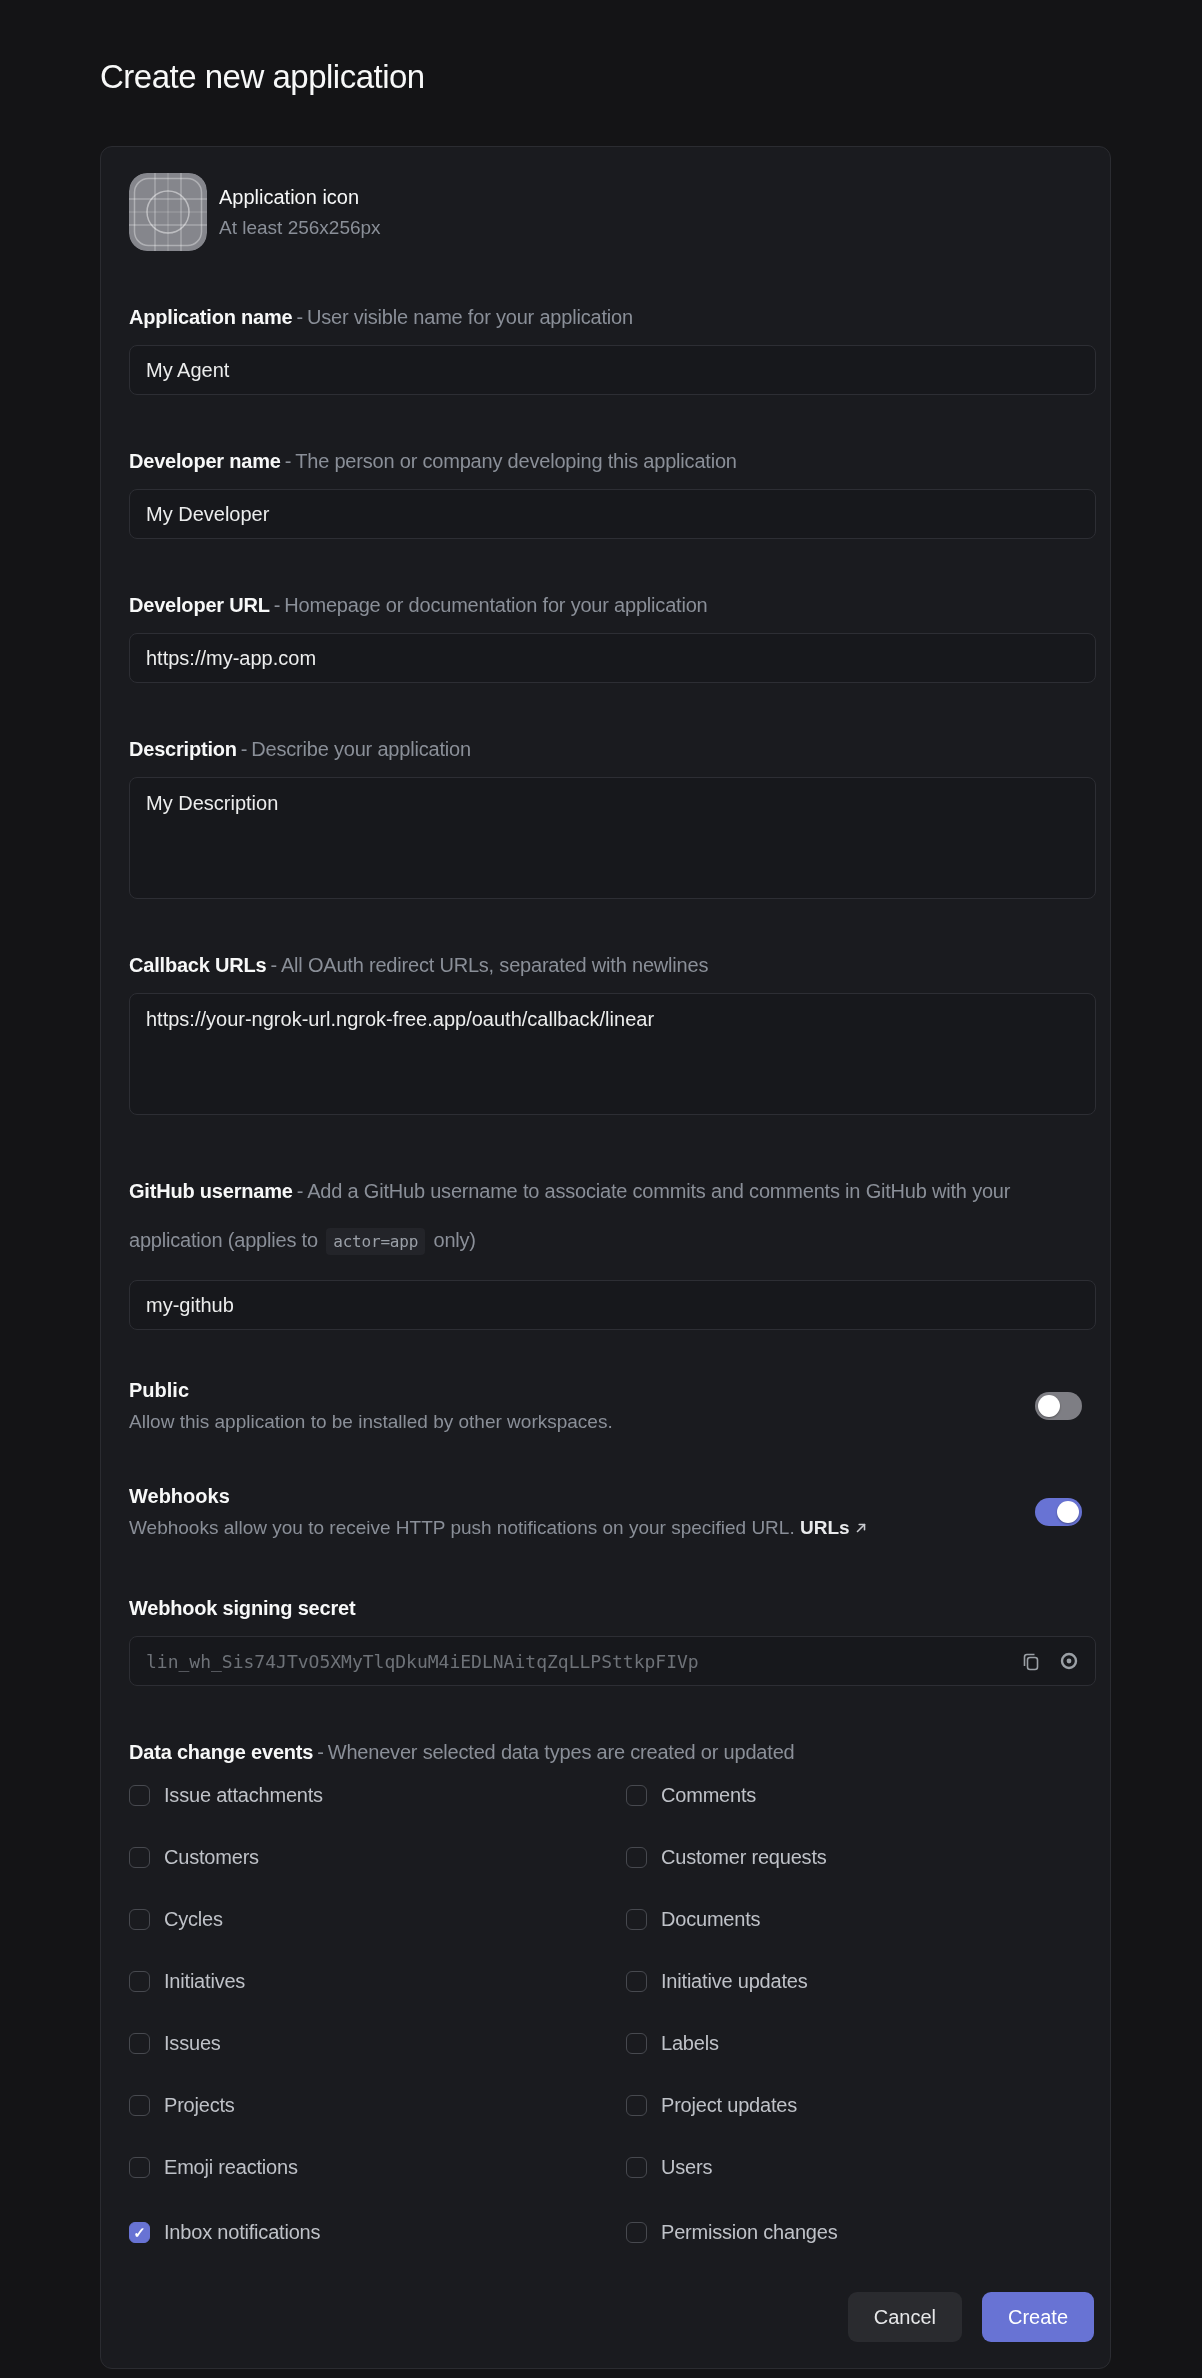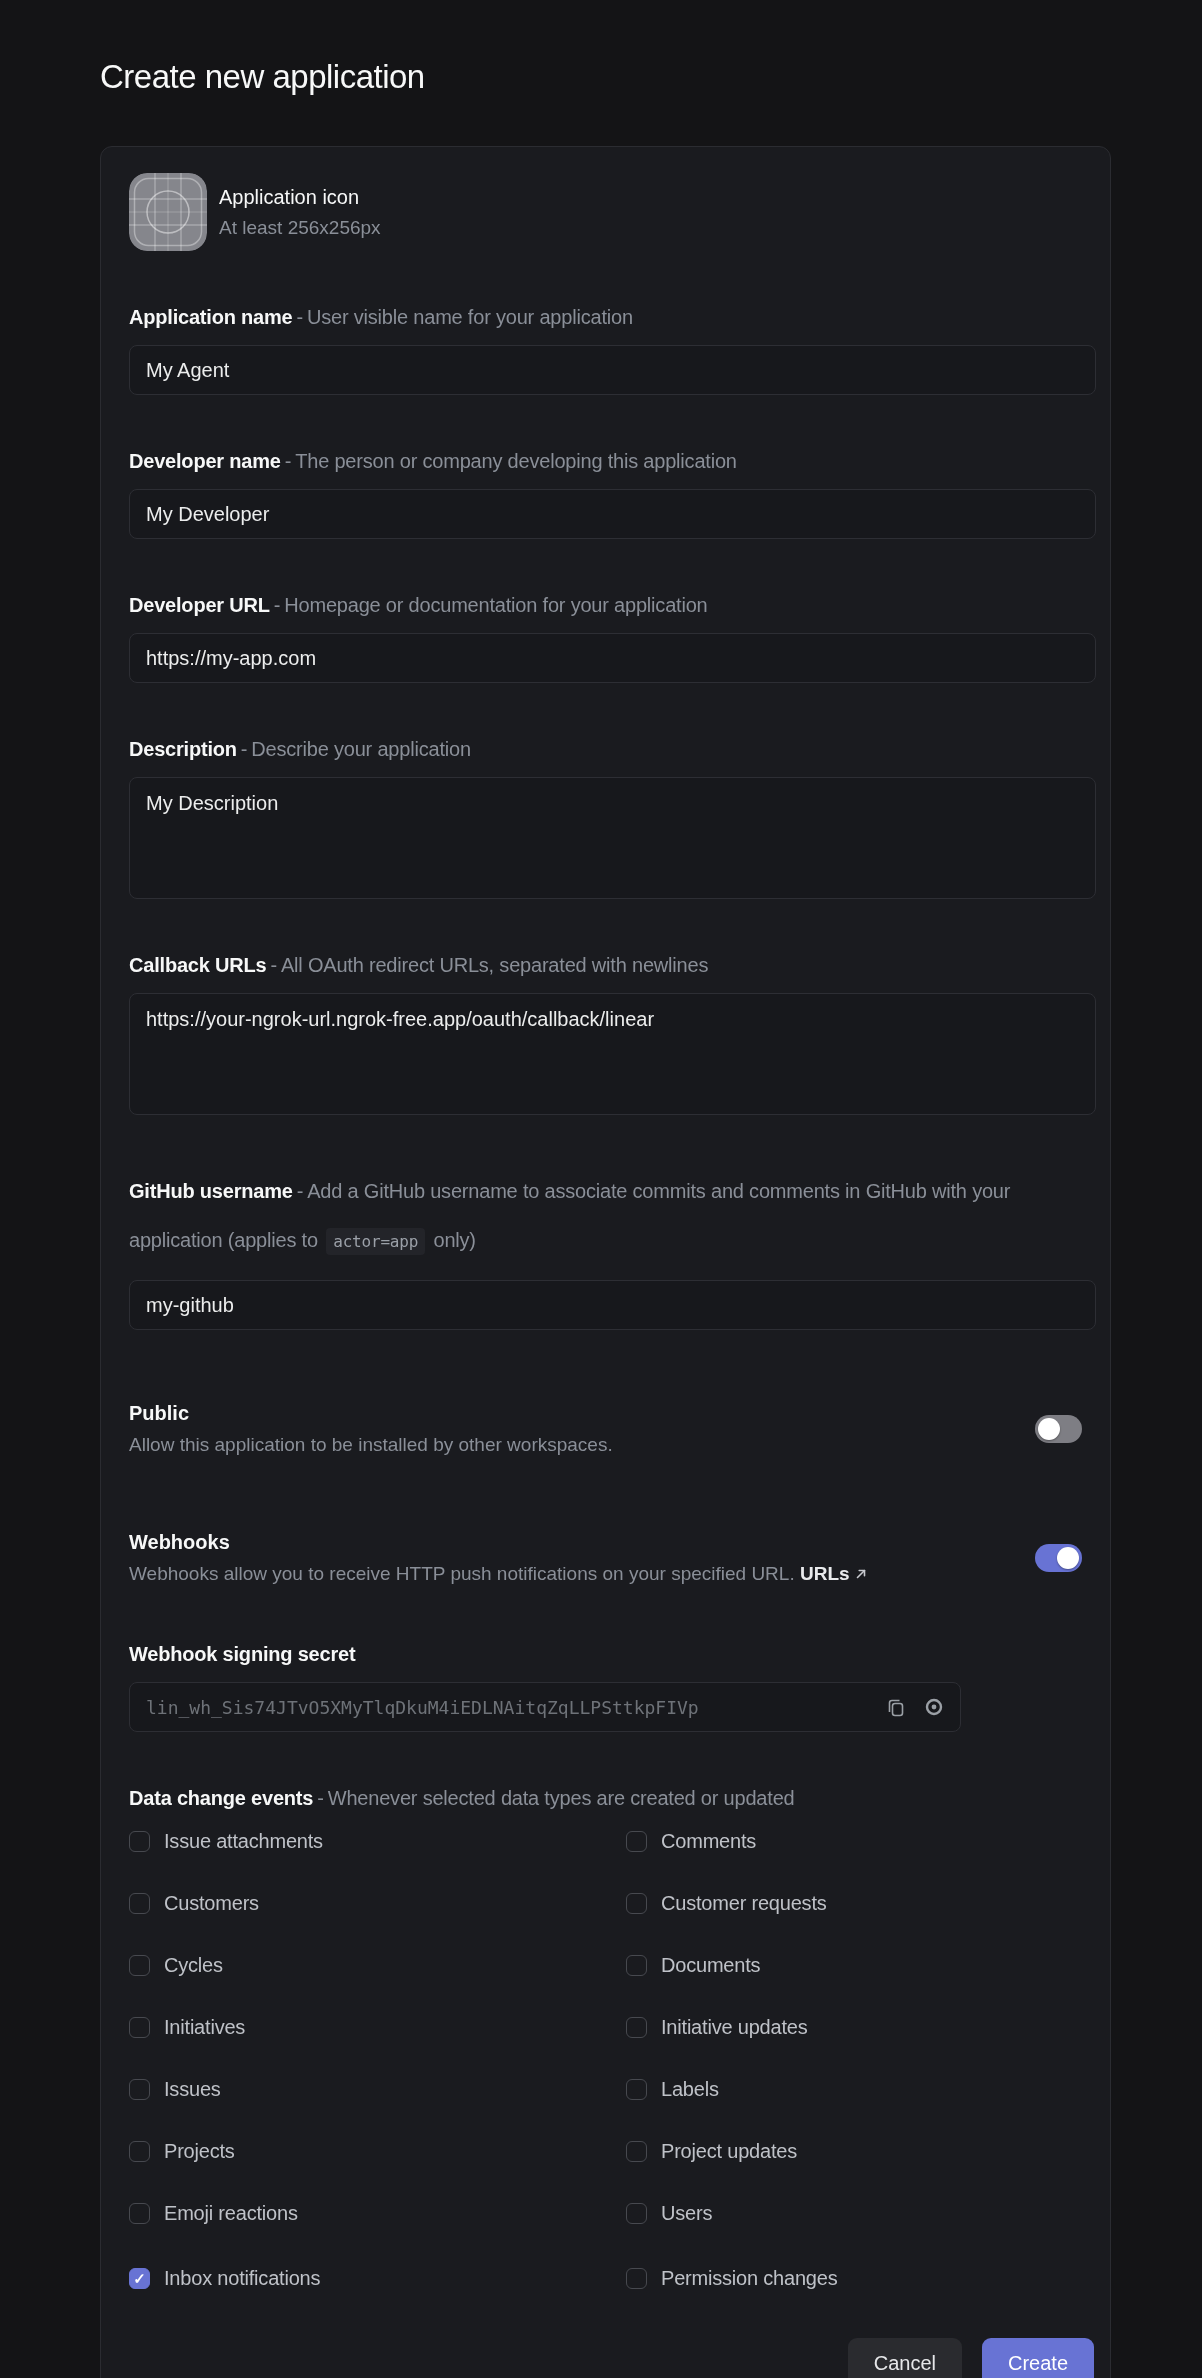--- a/index.html
+++ b/index.html
@@ -59,36 +59,36 @@
     border-radius: 8px;
     color: #eceded;
     font-family: "Liberation Sans", sans-serif;
     font-size: 20px;
     padding: 0 16px;
     outline: none;
     display: block;
   }
   input.text-input { height: 50px; }
   textarea.text-area { height: 122px; padding: 12px 16px; resize: none; line-height: 26px; }
-  .input-wrap { position: relative; width: 832px; }
+  .input-wrap { position: relative; width: 967px; }
   input.secret-input {
     font-family: "DejaVu Sans Mono", "Liberation Mono", monospace;
     font-size: 18px;
     color: #6e7278;
     padding-right: 96px;
     width: 100%;
   }
   .input-icons {
     position: absolute; right: 16px; top: 0; height: 50px;
     display: flex; align-items: center; gap: 16px;
   }
   .icon-btn { cursor: pointer; display: flex; align-items: center; color: #9ba0a6; }
 
   
-  .toggle-row { margin-top: 69px; display: flex; align-items: center; justify-content: flex-end; }
+  .toggle-row { margin-top: 46px; display: flex; align-items: center; justify-content: flex-end; }
   .toggle-row .texts { flex: 1; padding-right: 30px; }
   .toggle-title { font-size: 20px; font-weight: 600; line-height: 28px; }
   .toggle-desc { font-size: 19px; color: #8a8f98; line-height: 28px; margin-top: 4px; }
   .docs-link { color: #e9eaec; font-weight: 600; cursor: pointer; white-space: nowrap; }
   .docs-link svg { margin-left: 4px; vertical-align: -1px; }
   .toggle {
     width: 47px; height: 28px; border-radius: 14px;
     background: #7e7e84; position: relative; cursor: pointer; flex: none;
     margin-right: 12px;
   }

